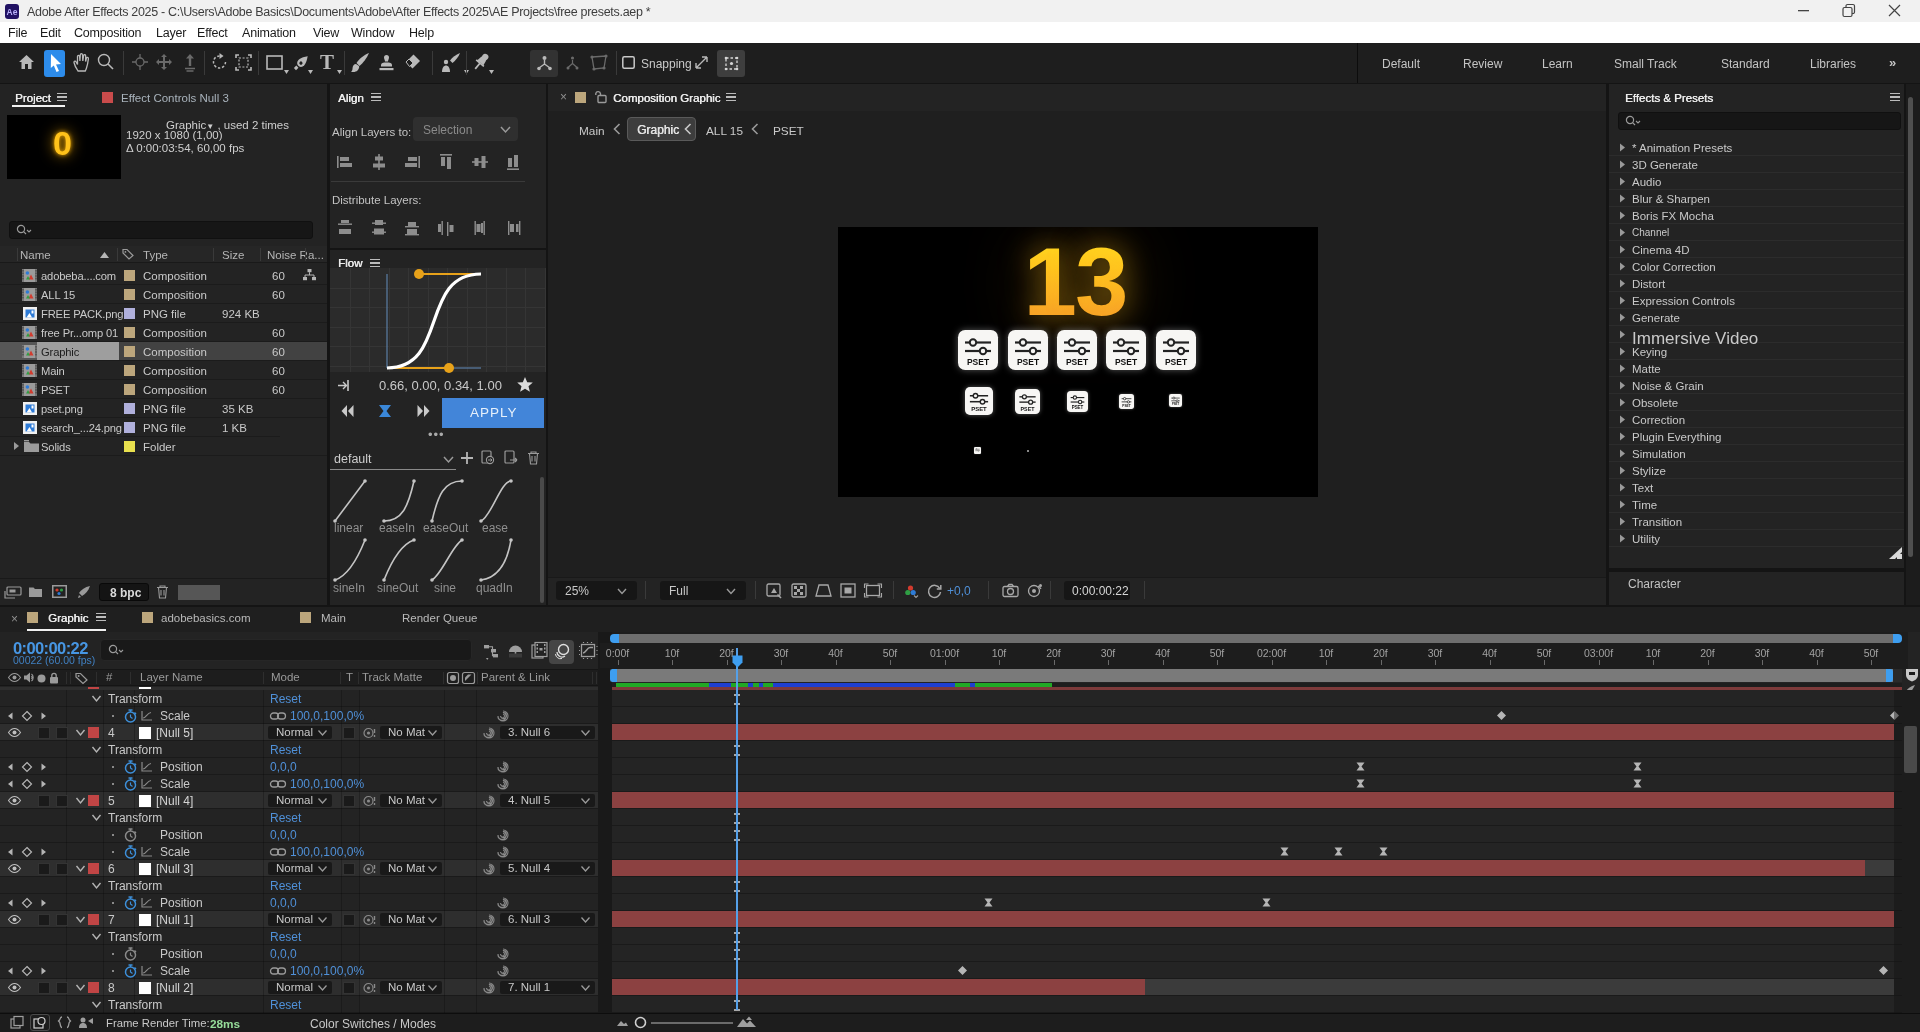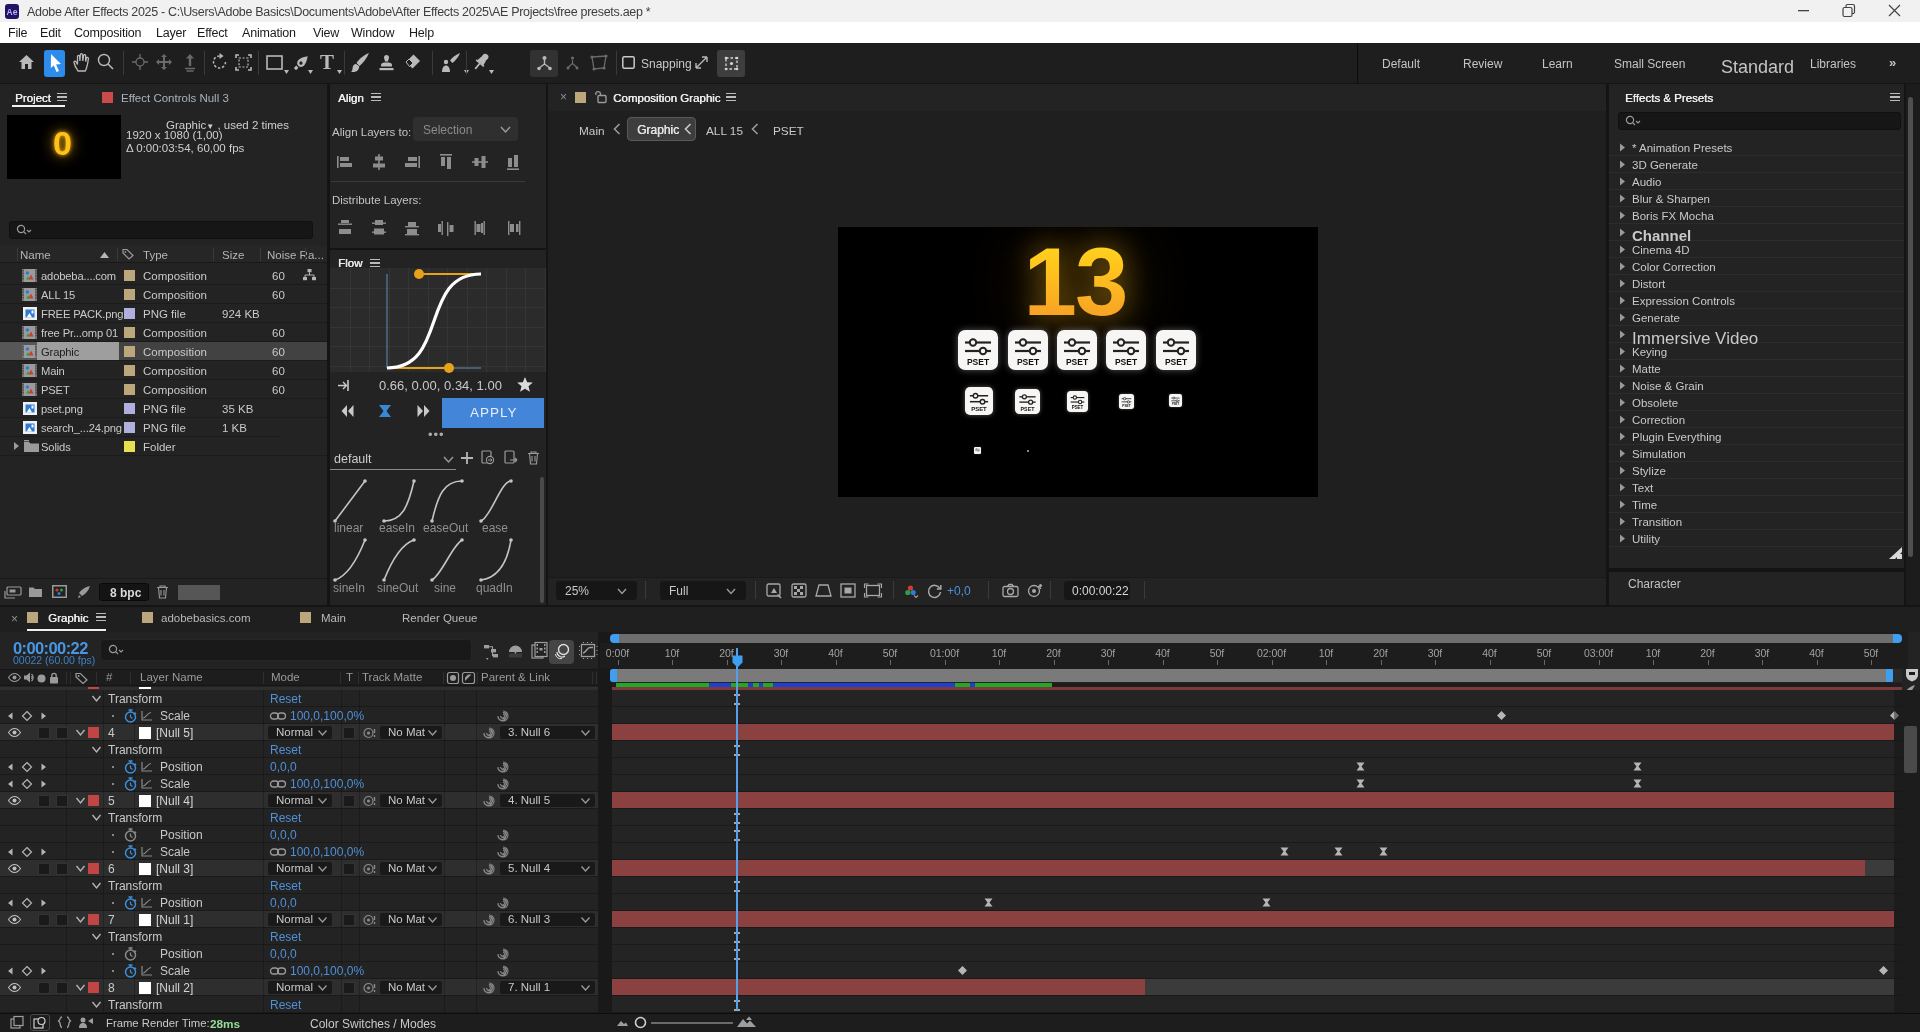--- a/index.html
+++ b/index.html
@@ -166,22 +166,22 @@
       <circle cx="14" cy="3" r="1.3" fill="#d6d6d6"></circle>
       <circle cx="3" cy="14" r="1.3" fill="#d6d6d6"></circle>
       <circle cx="14" cy="14" r="1.3" fill="#d6d6d6"></circle>
     </svg>
   </div>
 
 <div class="abs" style="left:1357px;top:43px;width:1px;height:40px;background:#0c0c0c;"></div>
 <div class="txt" style="left:1382px;top:57px;font-size:12px;color:#c4c4c4;">Default</div>
 <div class="txt" style="left:1463px;top:57px;font-size:12px;color:#c4c4c4;">Review</div>
 <div class="txt" style="left:1542px;top:57px;font-size:12px;color:#c4c4c4;">Learn</div>
-<div class="txt" style="left:1614px;top:57px;font-size:12px;color:#c4c4c4;">Small Screen</div>
-<div class="txt" style="left:1721px;top:57px;font-size:18px;color:#c4c4c4;">Standard</div>
+<div class="txt" style="left:1614px;top:57px;font-size:12px;color:#c4c4c4;">Small Track</div>
+<div class="txt" style="left:1721px;top:57px;font-size:12px;color:#c4c4c4;">Standard</div>
 <div class="txt" style="left:1810px;top:57px;font-size:12px;color:#c4c4c4;">Libraries</div>
 <div class="txt" style="left:1889px;top:55px;font-size:13px;font-weight:bold;color:#c4c4c4;">»</div>
 
 <div id="projectPanel">
     <div class="abs" style="left: 0px; top: 84px; width: 327px; height: 521px; background: rgb(35, 35, 35);"></div>
     <div class="abs" style="left: 15px; top: 92px; font-size: 11.5px; color: rgb(236, 236, 236); white-space: nowrap; text-shadow: currentcolor 0.45px 0px 0px;">Project</div>
     <div class="abs" style="left: 57px; top: 93px; width: 10px; height: 9px;">
       <div style="position:absolute;left:0;top:0;width:10px;height:1.4px;background:#bbb"></div>
       <div style="position:absolute;left:0;top:3.3px;width:10px;height:1.4px;background:#bbb"></div>
       <div style="position:absolute;left:0;top:6.6px;width:10px;height:1.4px;background:#bbb"></div>
@@ -1064,21 +1064,21 @@
         <path d="M2 0.5 L7 4.5 L2 8.5 Z" fill="#9a9a9a"></path>
       </svg>
     </div>
     <div class="abs" style="left: 1632px; top: 209.5px; font-size: 11.5px; color: rgb(201, 201, 201); white-space: nowrap;">Boris FX Mocha</div>
     <div class="abs" style="left: 1609px; top: 240px; width: 295px; height: 1px; background: rgb(44, 44, 44);"></div>
     <div class="abs" style="left: 1618px; top: 228px; width: 8px; height: 9px;">
       <svg width="8" height="9">
         <path d="M2 0.5 L7 4.5 L2 8.5 Z" fill="#9a9a9a"></path>
       </svg>
     </div>
-    <div class="abs" style="left: 1632px; top: 226.5px; font-size: 15px; color: rgb(201, 201, 201); white-space: nowrap; font-weight: bold;">Channel</div>
+    <div class="abs" style="left: 1632px; top: 226.5px; font-size: 10px; color: rgb(201, 201, 201); white-space: nowrap;">Channel</div>
     <div class="abs" style="left: 1609px; top: 257px; width: 295px; height: 1px; background: rgb(44, 44, 44);"></div>
     <div class="abs" style="left: 1618px; top: 245px; width: 8px; height: 9px;">
       <svg width="8" height="9">
         <path d="M2 0.5 L7 4.5 L2 8.5 Z" fill="#9a9a9a"></path>
       </svg>
     </div>
     <div class="abs" style="left: 1632px; top: 243.5px; font-size: 11.5px; color: rgb(201, 201, 201); white-space: nowrap;">Cinema 4D</div>
     <div class="abs" style="left: 1609px; top: 274px; width: 295px; height: 1px; background: rgb(44, 44, 44);"></div>
     <div class="abs" style="left: 1618px; top: 262px; width: 8px; height: 9px;">
       <svg width="8" height="9">

